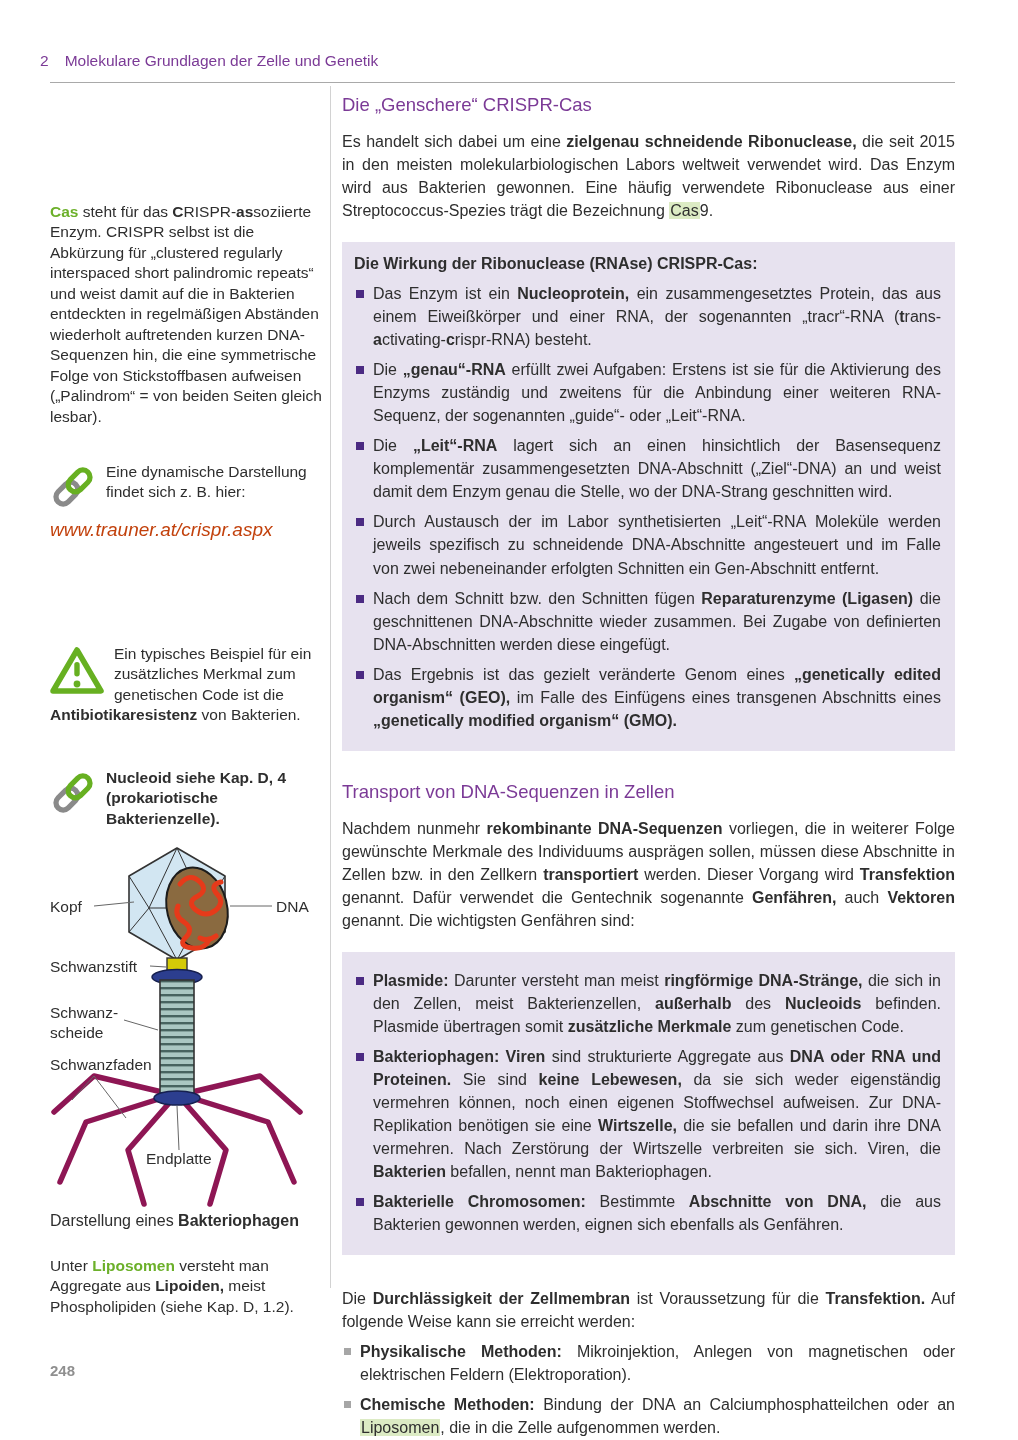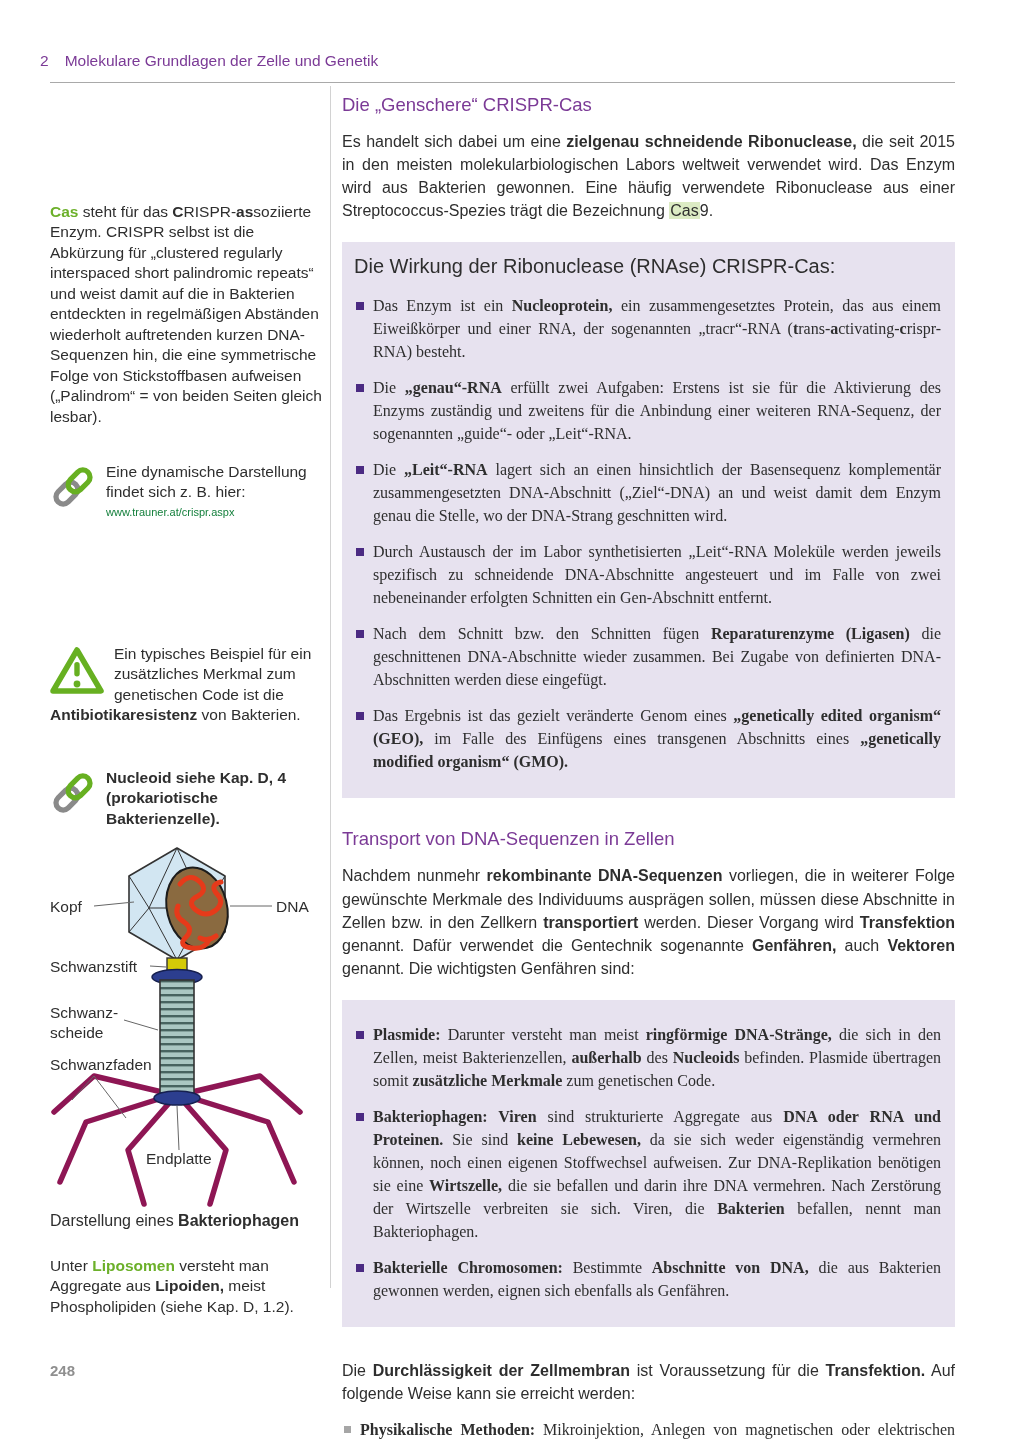--- a/index.html
+++ b/index.html
@@ -7,28 +7,28 @@
         font-family:"Liberation Sans",sans-serif;color:#2e2e2e;}
   
   .hdr{position:absolute;left:40px;top:52px;font-size:15.5px;color:#7b3a96;}
   .hdr .num{margin-right:16px;}
   .hdr-rule{position:absolute;left:50px;top:82px;width:905px;height:1px;background:#a9a9a9;}
   .col-divider{position:absolute;left:330px;top:86px;width:1px;height:1202px;background:#d2d2d2;}
   
   .side{position:absolute;left:50px;width:272px;font-size:15.5px;line-height:1.32;text-align:left;}
   .grn{color:#6cb02a;font-weight:bold;}
   .side .icon{float:left;margin:2px 10px 2px 0;}
-  .side-link a, .lnk{color:#15803d;text-decoration:none;font-size:11px;display:block;margin-top:2px;}
+  .side-link a, .lnk{color:#c2410c;text-decoration:none;font-size:19px;display:block;margin-top:2px;font-style:italic;}
   
   .main{position:absolute;left:342px;top:86px;width:613px;}
   .h-purple{color:#7b3a96;font-size:18.5px;font-weight:normal;margin:8px 0 14px 0;}
   .para{font-size:16px;line-height:1.44;text-align:justify;}
   .pbox{background:#e7e2ef;padding:10px 14px 12px 12px;margin-top:20px;}
-  .pbox-title{font-weight:normal;font-size:20px;line-height:1.44;margin-bottom:2px;}
-  .bx-item{display:flex;margin:13px 0;font-family:Liberation Serif, serif;}
+  .pbox-title{font-weight:bold;font-size:16px;line-height:1.44;margin-bottom:2px;}
+  .bx-item{display:flex;margin:7px 0;}
   .sq{flex:0 0 auto;width:8px;height:8px;background:#4b2a82;margin:8px 9px 0 2px;}
   .methods .sq{background:#a6a6a6;width:7px;height:7px;margin-top:8px;}
   .bx-text{flex:1;font-size:16px;line-height:1.44;text-align:justify;}
   .hl{background:#dcebc4;padding:0 1px;}
   .mt30{margin-top:30px;}
   .mt16{margin-top:32px;}
   .caption{position:absolute;left:50px;top:1212px;width:272px;font-size:16px;}
   .pagenum{position:absolute;left:50px;top:1362px;font-size:15px;font-weight:bold;color:#8f8f8f;}
   .phage-wrap{position:absolute;left:50px;top:846px;width:272px;height:368px;}
   svg text{font-family:"Liberation Sans",sans-serif;font-size:15.5px;fill:#2e2e2e;}

